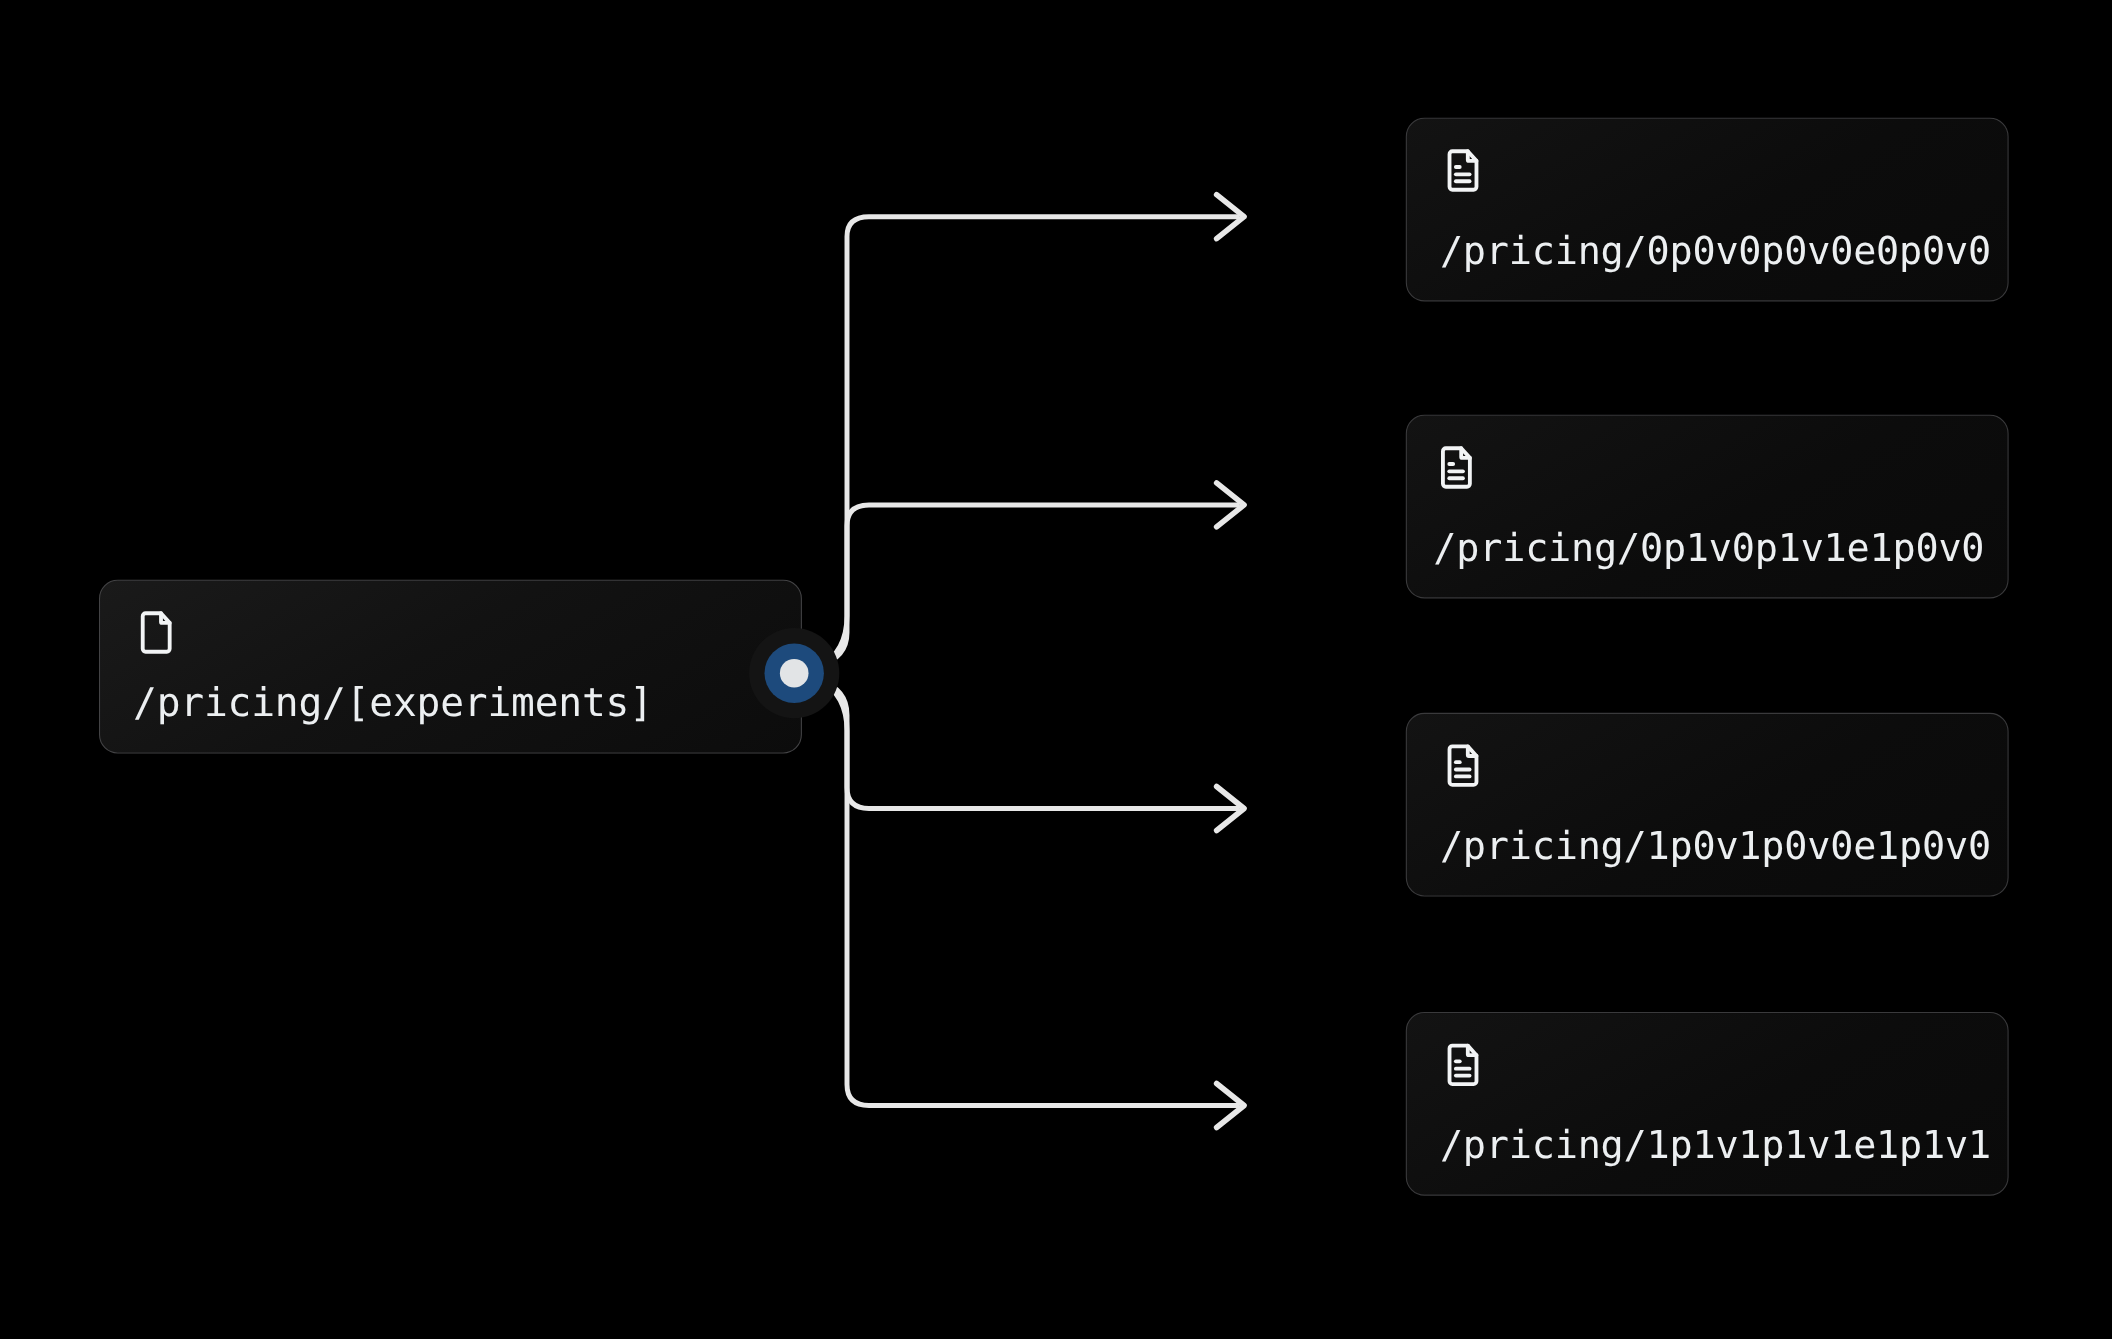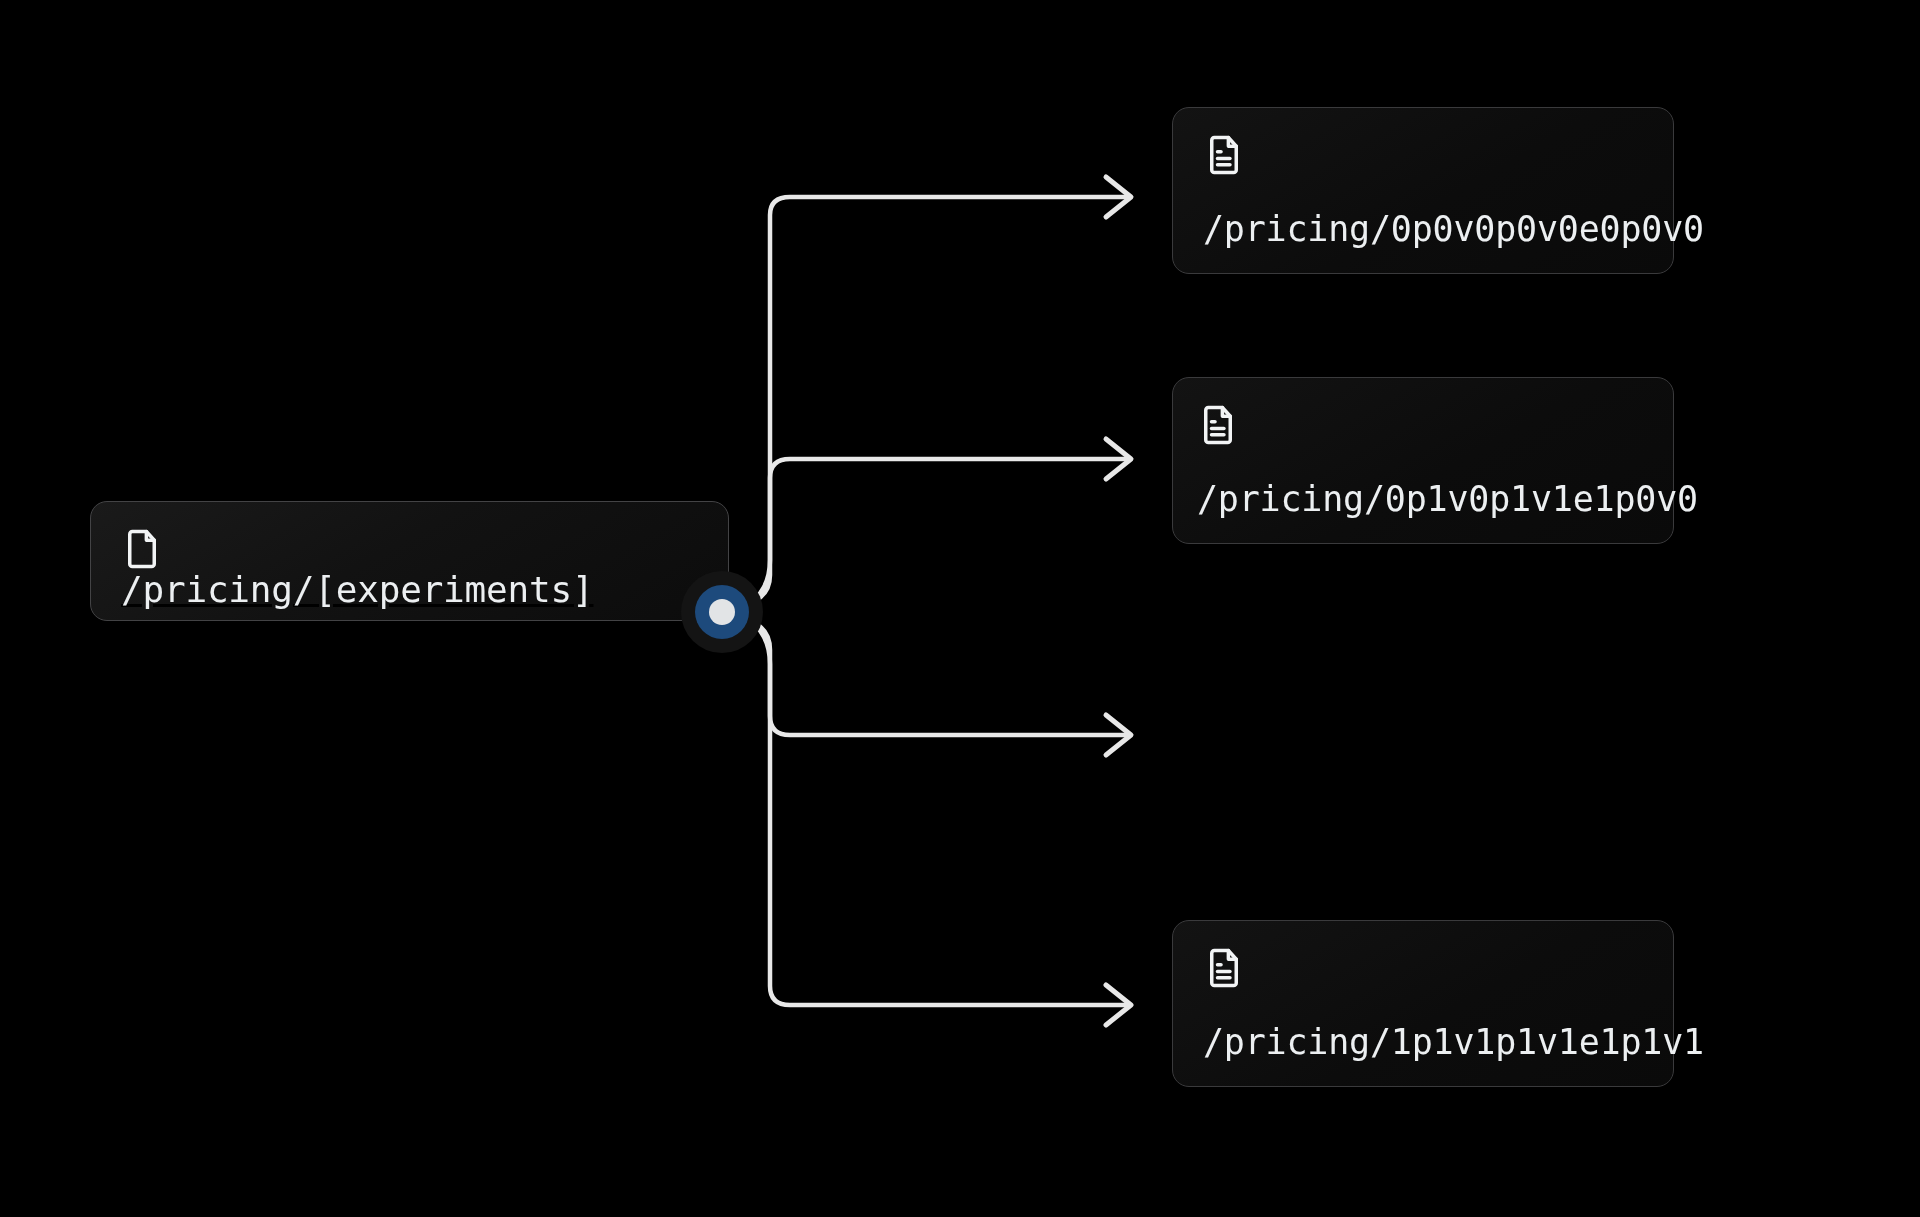--- a/index.html
+++ b/index.html
@@ -39,31 +39,30 @@
     border-radius: 17px;
     padding: 26px 30px 24px 30px;
     display: flex;
     flex-direction: column;
     justify-content: space-between;
     box-shadow: 0 2px 14px rgba(0,0,0,0.85);
   }
 
   .node-source {
     left: 90px;
-    top: 501px;
+    top: 527px;
     width: 639px;
-    height: 120px;
+    height: 158px;
     border-color: #434345;
     background: linear-gradient(150deg, #1a1a1a 0%, #121212 45%, #0c0c0c 100%);
-    text-decoration: underline;
   }
 
   .node-target {
-    left: 1172px;
-    width: 502px;
+    left: 1278px;
+    width: 548px;
     height: 167px;
   }
 
   .node-target.t0 { top: 107px; }
   .node-target.t1 { top: 377px; padding-left: 24px; }
   .node-target.t2 { top: 648px; }
   .node-target.t3 { top: 920px; }
 
   .node-icon {
     width: 42px;
@@ -186,20 +185,32 @@
         <path d="M14.5 2H6.5A1.5 1.5 0 0 0 5 3.5v17A1.5 1.5 0 0 0 6.5 22h11a1.5 1.5 0 0 0 1.5-1.5V7z"></path>
         <path d="M14.5 2v4.5a0.5 0.5 0 0 0 0.5 0.5H19"></path>
         <line x1="8.3" y1="10.2" x2="10.3" y2="10.2"></line>
         <line x1="8.3" y1="14" x2="15.4" y2="14"></line>
         <line x1="8.3" y1="17.6" x2="15.4" y2="17.6"></line>
       </svg>
     </span>
     <span class="node-label">/pricing/0p1v0p1v1e1p0v0</span>
   </div>
 
+  <div class="node node-target t2">
+    <span class="node-icon">
+      <svg viewBox="0 0 24 24" fill="none" stroke="#f2f4f5" stroke-width="2" stroke-linecap="round" stroke-linejoin="round" xmlns="http://www.w3.org/2000/svg">
+        <path d="M14.5 2H6.5A1.5 1.5 0 0 0 5 3.5v17A1.5 1.5 0 0 0 6.5 22h11a1.5 1.5 0 0 0 1.5-1.5V7z"></path>
+        <path d="M14.5 2v4.5a0.5 0.5 0 0 0 0.5 0.5H19"></path>
+        <line x1="8.3" y1="10.2" x2="10.3" y2="10.2"></line>
+        <line x1="8.3" y1="14" x2="15.4" y2="14"></line>
+        <line x1="8.3" y1="17.6" x2="15.4" y2="17.6"></line>
+      </svg>
+    </span>
+    <span class="node-label">/pricing/1p0v1p0v0e1p0v0</span>
+  </div>
 
   <div class="node node-target t3">
     <span class="node-icon">
       <svg viewBox="0 0 24 24" fill="none" stroke="#f2f4f5" stroke-width="2" stroke-linecap="round" stroke-linejoin="round" xmlns="http://www.w3.org/2000/svg">
         <path d="M14.5 2H6.5A1.5 1.5 0 0 0 5 3.5v17A1.5 1.5 0 0 0 6.5 22h11a1.5 1.5 0 0 0 1.5-1.5V7z"></path>
         <path d="M14.5 2v4.5a0.5 0.5 0 0 0 0.5 0.5H19"></path>
         <line x1="8.3" y1="10.2" x2="10.3" y2="10.2"></line>
         <line x1="8.3" y1="14" x2="15.4" y2="14"></line>
         <line x1="8.3" y1="17.6" x2="15.4" y2="17.6"></line>
       </svg>

